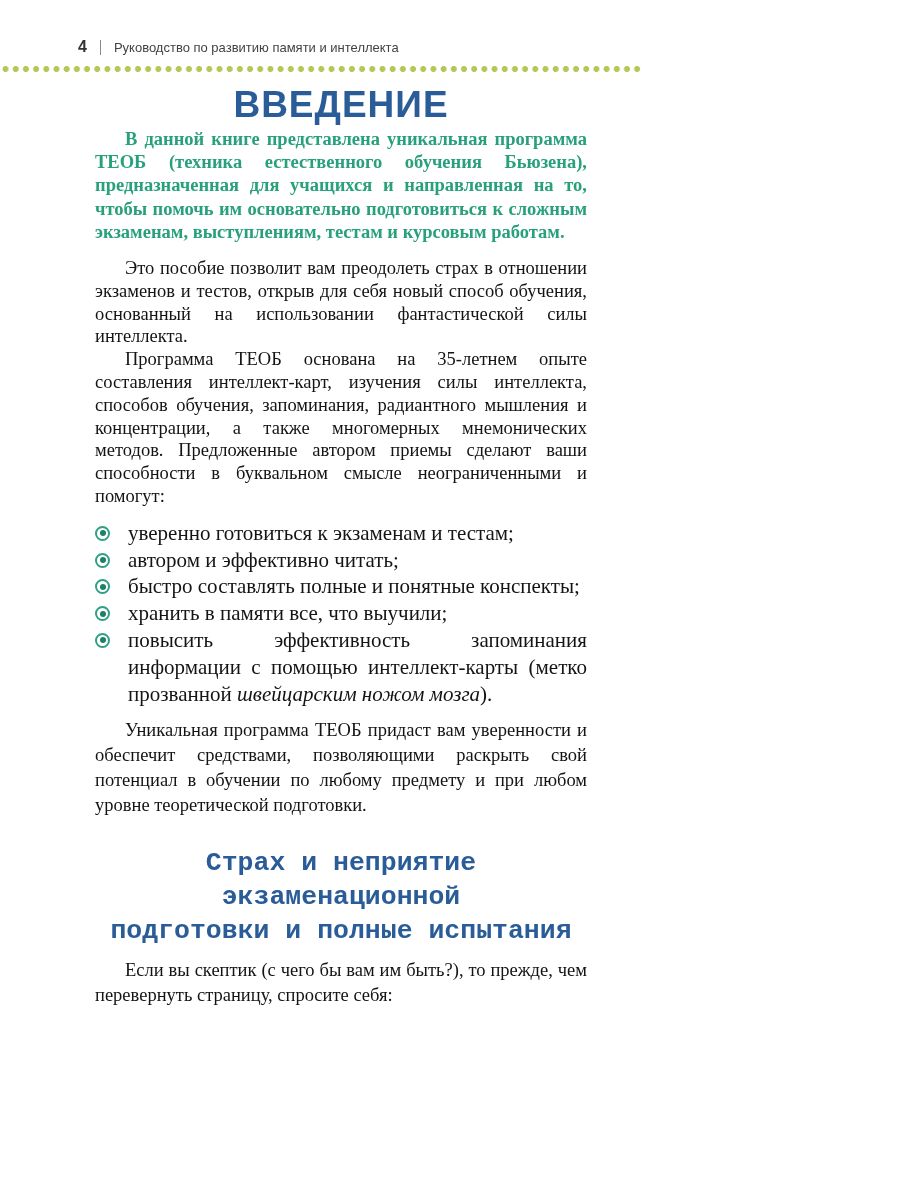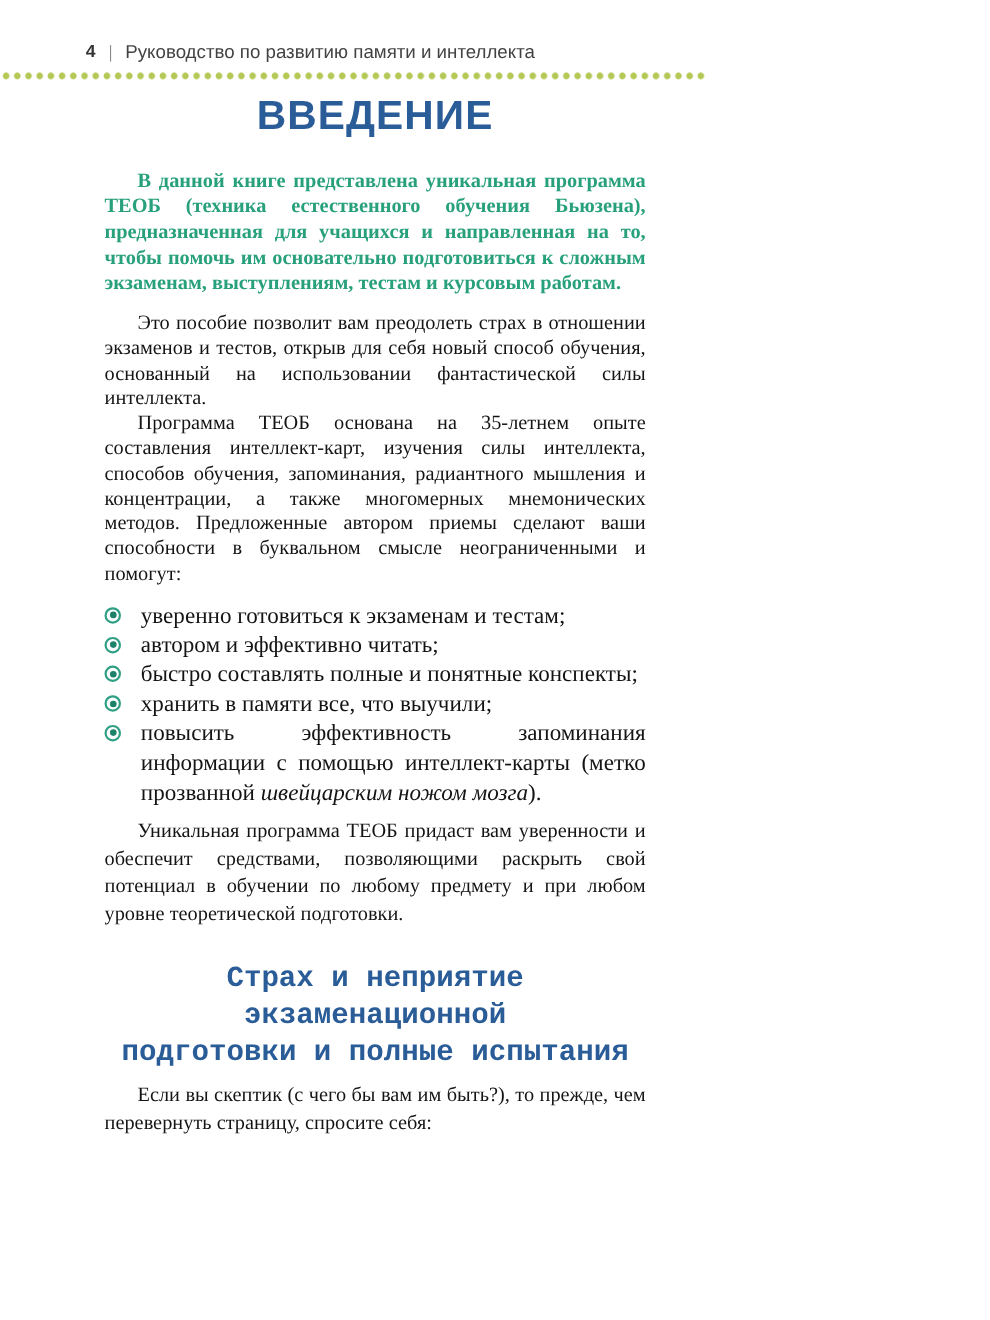--- a/index.html
+++ b/index.html
@@ -15,37 +15,37 @@
 
   
   .running-head {
     position: absolute; top: 38px; left: 78px;
     display: flex; align-items: center;
     font-family: "Liberation Sans", sans-serif;
     color: #3c3c3c;
   }
   .page-num { font-size: 16px; font-weight: bold; color: #333; }
   .head-divider { width: 1px; height: 15px; background: #8a8a8a; margin: 0 13px; }
-  .head-title { font-size: 17px; color: #424242; }
+  .head-title { font-size: 13px; color: #424242; }
 
   
   .dotted-rule {
     position: absolute; top: 65px; left: 2px;
     width: 640px; height: 8px;
     background-image: radial-gradient(circle at 3.5px 4px, #b4c856 2.7px, rgba(0,0,0,0) 3.3px);
     background-size: 10.2px 8px;
     background-repeat: repeat-x;
   }
 
   .column {
     position: absolute; left: 95px; top: 84px; width: 492px;
   }
 
   h1.intro-title {
-    margin: 0 0 28px 0;
+    margin: 0 0 2px 0;
     font-family: "Liberation Sans", sans-serif;
     font-size: 37px; font-weight: bold;
     letter-spacing: 1px;
     text-align: center;
     line-height: 42px;
   }
 
   .lead {
     margin: 0 0 13px 0;
     font-weight: bold;

